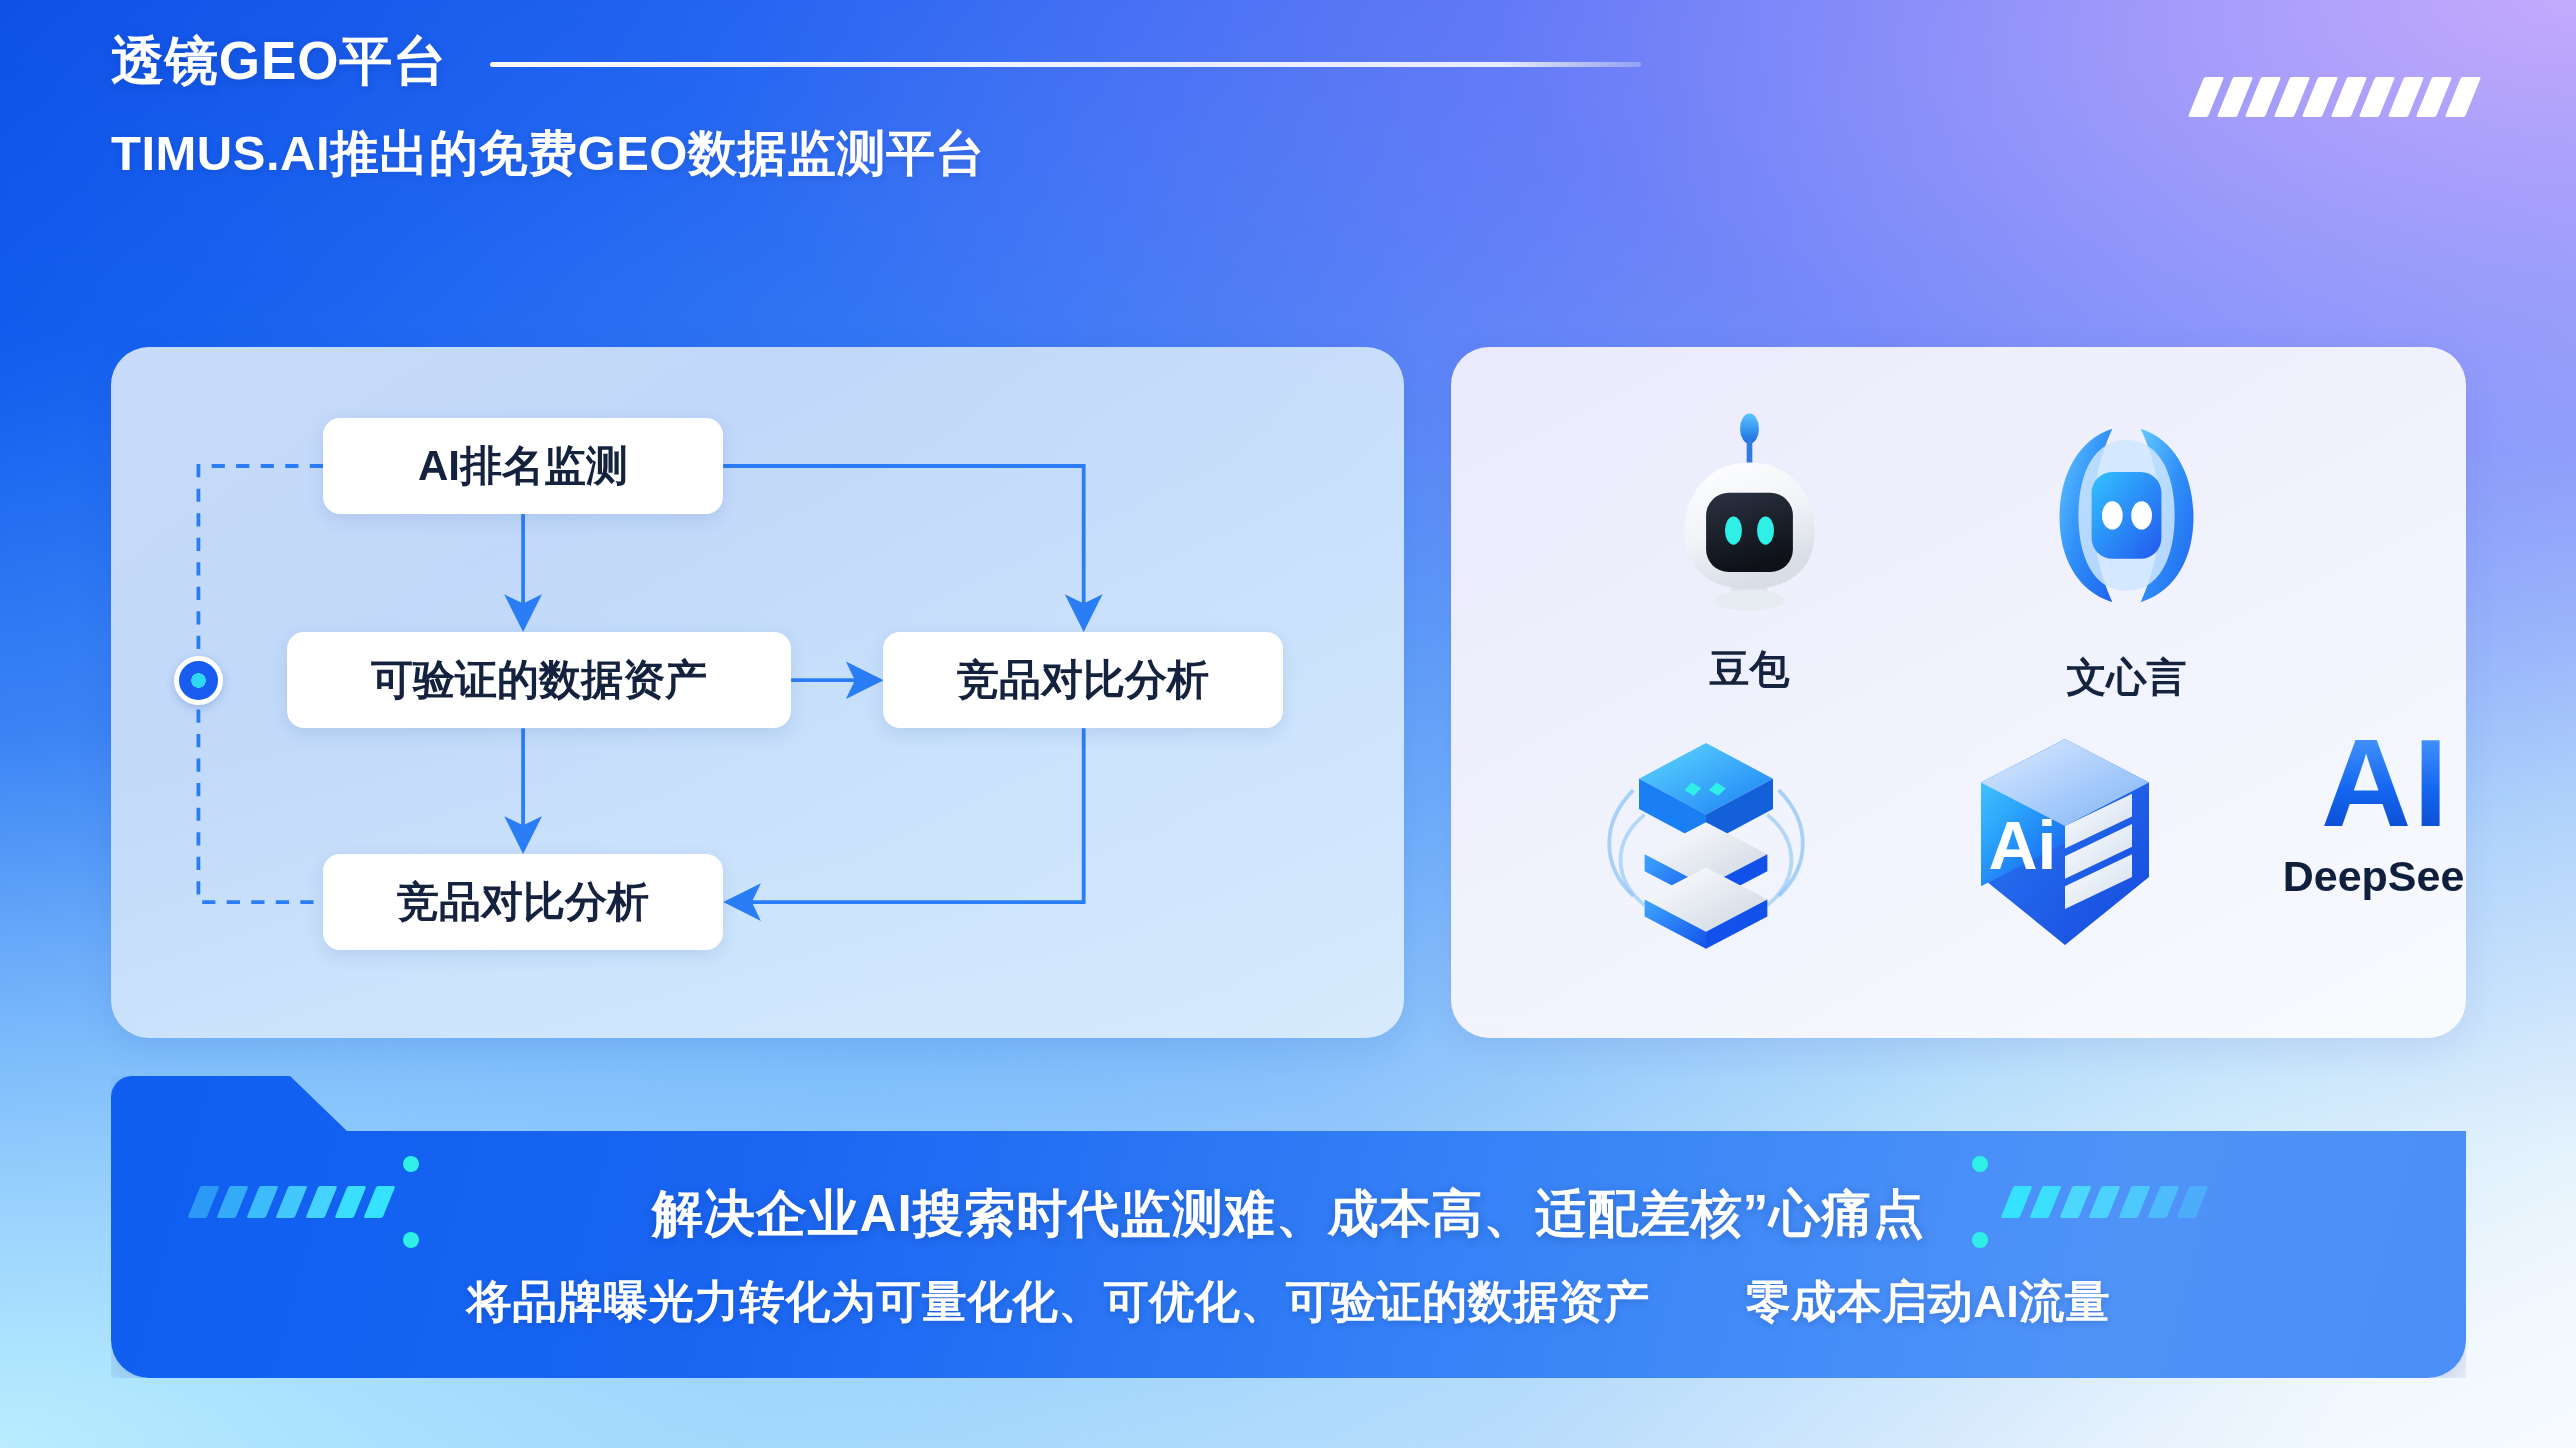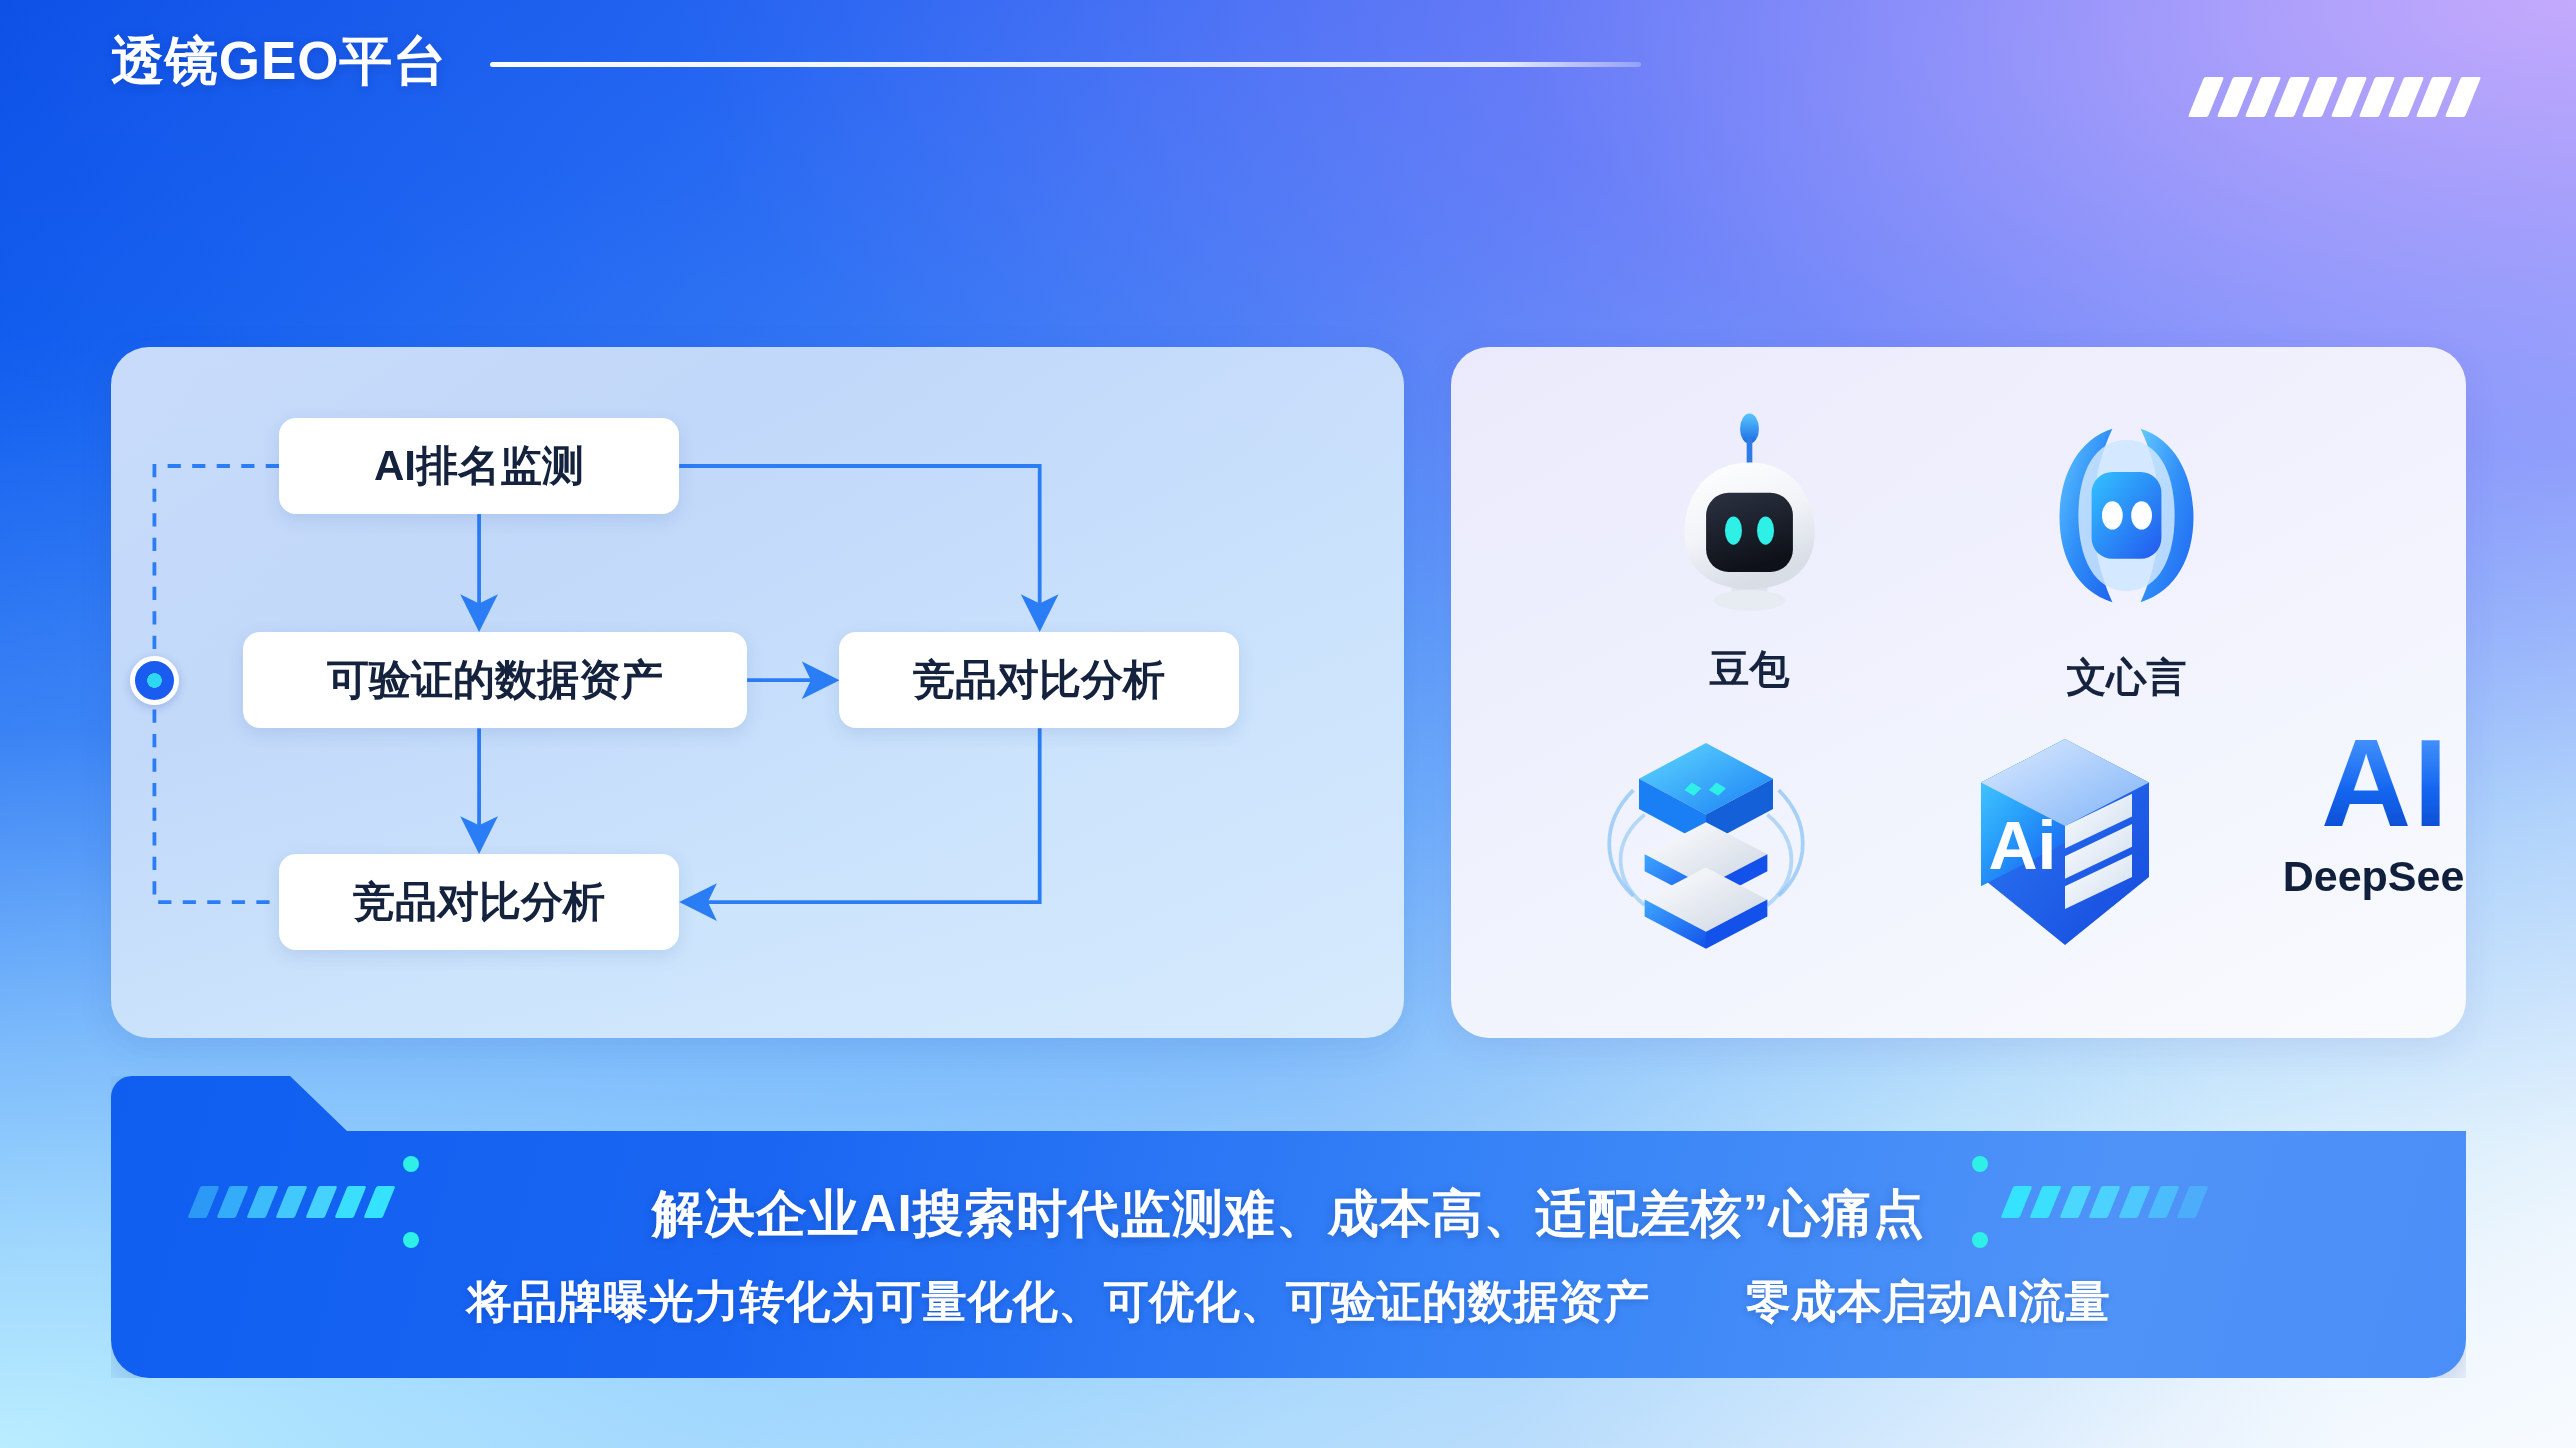--- a/index.html
+++ b/index.html
@@ -42,21 +42,21 @@
   }
   .panel-right{
     position:absolute; left:1451px; top:347px; width:1015px; height:691px;
     border-radius:38px;
     background:linear-gradient(150deg, rgba(240,238,252,.96) 0%, rgba(243,243,253,.97) 40%, rgba(249,251,254,.98) 100%);
     box-shadow:0 9.4px 34px rgba(60,40,150,.09);
     overflow:hidden;
   }
 
   
-  .flow{ position:absolute; inset:0; }
+  .flow{ position:absolute; inset:0;margin-left:44px; }
   .flow svg{ position:absolute; left:0; top:0; }
   .node{
     position:absolute; background:#ffffff; border-radius:17px;
     display:flex; align-items:center; justify-content:center;
     color:#14223e; font-weight:bold; white-space:nowrap;
     box-shadow:0 5.7px 17px rgba(30,70,150,.12);
   }
   .n1{ left:168px; top:71px;  width:400px; height:96px; font-size:42px; }
   .n2{ left:132px; top:285px; width:504px; height:96px; font-size:42px; }
   .n3{ left:728px; top:285px; width:400px; height:96px; font-size:42px; }
@@ -143,20 +143,21 @@
       <i></i>
       <i></i>
       <i></i>
       <i></i>
       <i></i>
       <i></i>
       <i></i>
       <i></i>
       <i></i>
   </div>
+  <div class="sub-title">TIMUS.AI推出的免费GEO数据监测平台</div>
 </div>
 
 <div class="panel-left">
   <div class="flow">
 
     <svg width="1293" height="691" viewBox="0 0 1370 732">
       <defs>
         <marker id="ah" markerWidth="11" markerHeight="11" refX="7" refY="5.5" orient="auto">
           <path d="M0,0.5 L10,5.5 L0,10.5 L2.4,5.5 Z" fill="#2b7df5"></path>
         </marker>

